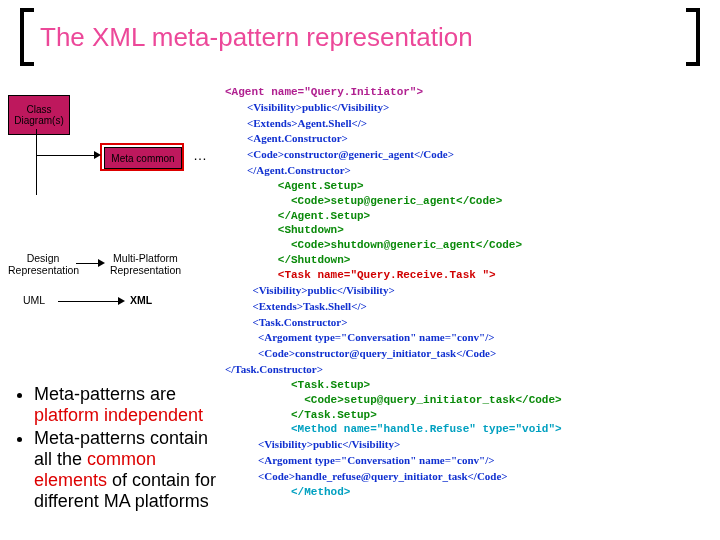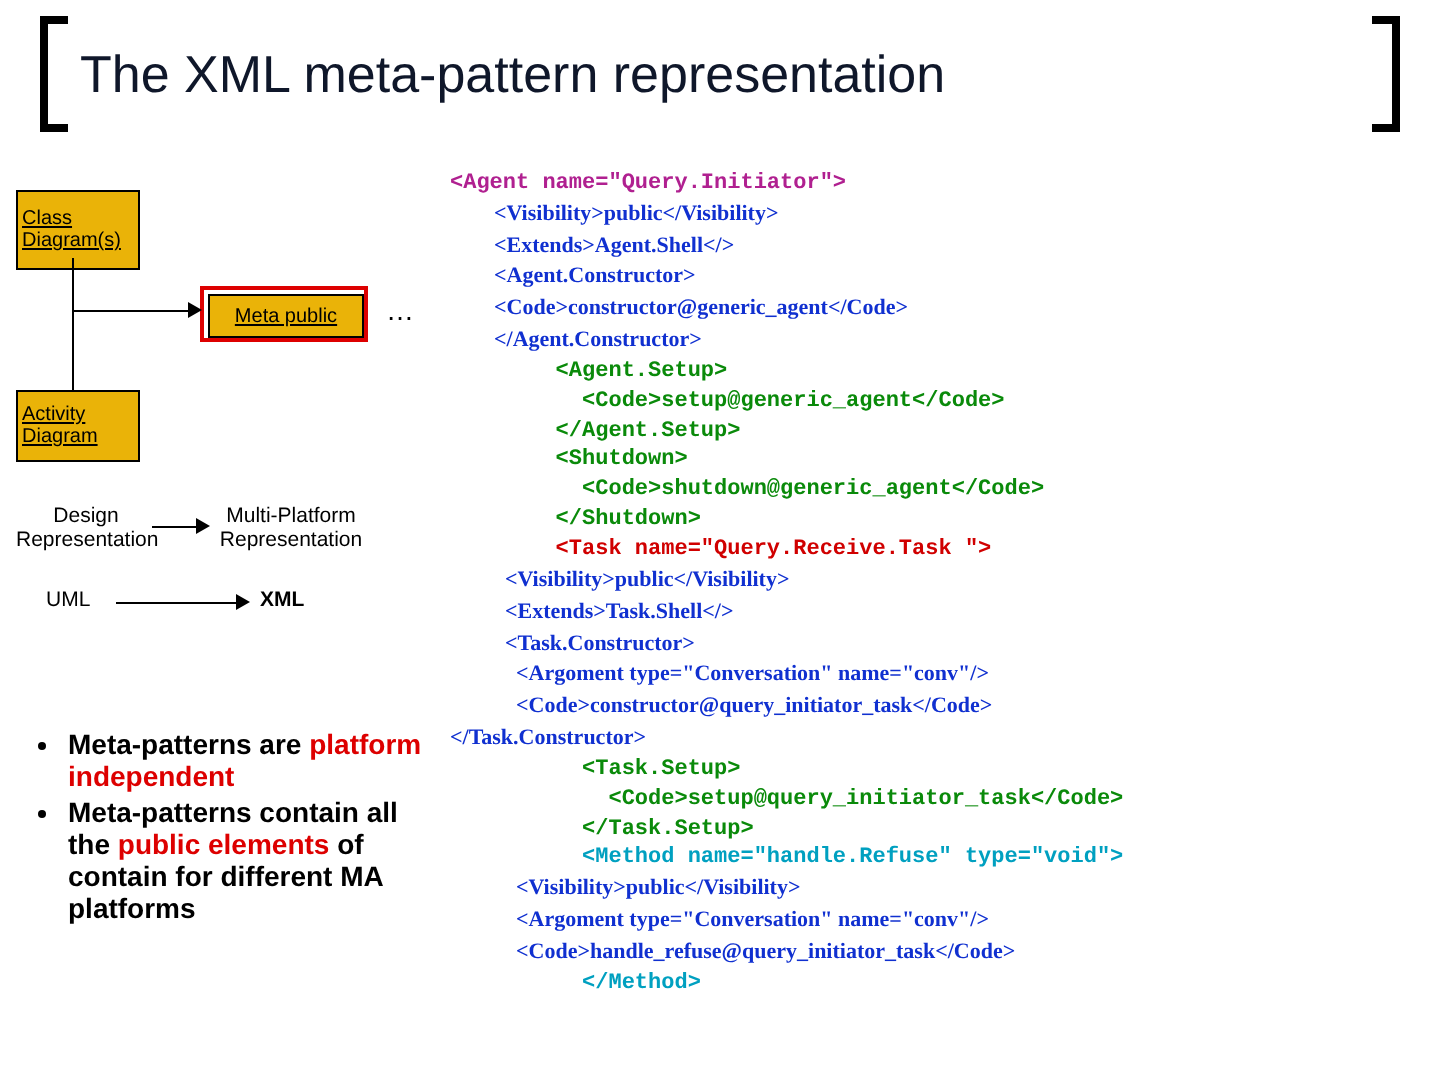--- a/index.html
+++ b/index.html
@@ -32,41 +32,40 @@
     width: 10px;
     height: 50px;
     border-right: 4px solid #000;
     border-top: 4px solid #000;
     border-bottom: 4px solid #000;
     margin-left: auto;
   }
   .title-text {
     font-size: 26px;
     font-weight: normal;
-    color: #0f172a;
+    color: #ec4899;
   }
   .diagram-area {
     position: absolute;
     top: 95px;
     left: 8px;
     width: 210px;
     height: 280px;
   }
   .box {
     position: absolute;
     border: 1px solid #000;
-    background: #eab308;
+    background: #be185d;
     font-size: 10px;
-    text-align: left;
+    text-align: center;
     display: flex;
     align-items: center;
     justify-content: center;
     padding: 2px;
     line-height: 1.1;
-    text-decoration: underline;
   }
   .redbox {
     border: 2px solid #d00;
     position: absolute;
   }
   .dots {
     position: absolute;
     font-size: 14px;
     letter-spacing: 3px;
   }
@@ -76,25 +75,24 @@
     height: 0;
   }
   .label-row {
     position: absolute;
     font-size: 10.5px;
     text-align: center;
     line-height: 1.1;
   }
   .bullets {
     position: absolute;
-    top: 364px;
+    top: 384px;
     left: 20px;
     width: 200px;
-    font-size: 14px;
-    font-weight: bold;
+    font-size: 18px;
   }
   .bullets ul {
     margin: 0;
     padding-left: 14px;
   }
   .bullets li {
     margin-bottom: 2px;
   }
   .red { color: #d00; }
   .xml-block {
@@ -133,24 +131,22 @@
 <div class="title-bar">
   <div class="title-bracket-left"></div>
   <div class="title-text">The XML meta-pattern representation</div>
   <div class="title-bracket-right"></div>
 </div>
 
 <div class="diagram-area">
   <div class="box" style="top:0;left:0;width:56px;height:34px;">Class
 Diagram(s)</div>
   <div class="redbox" style="top:48px;left:92px;width:80px;height:24px;"></div>
-  <div class="box" style="top:52px;left:96px;width:72px;height:16px;">Meta public</div>
+  <div class="box" style="top:52px;left:96px;width:72px;height:16px;">Meta common</div>
   <div class="dots" style="top:52px;left:185px;">…</div>
-  <div class="box" style="top:100px;left:0;width:56px;height:30px;">Activity
-Diagram</div>
 
   <div class="vline" style="top:34px;left:28px;height:66px;"></div>
   <div class="hline" style="top:60px;left:28px;width:60px;"></div>
   <div class="arrow tri-right" style="top:56px;left:86px;"></div>
 
   <div class="label-row" style="top:158px;left:95px;width:85px;">Multi-Platform
 Representation</div>
   <div class="label-row" style="top:158px;left:0;width:70px;">Design
 Representation</div>
   <div class="hline" style="top:168px;left:68px;width:24px;"></div>
@@ -158,21 +154,21 @@
 
   <div class="label-row" style="top:200px;left:15px;text-align:center;">UML</div>
   <div class="label-row" style="top:200px;left:122px;font-weight:bold;">XML</div>
   <div class="hline" style="top:206px;left:50px;width:62px;"></div>
   <div class="arrow tri-right" style="top:202px;left:110px;"></div>
 </div>
 
 <div class="bullets">
   <ul>
     <li><span>Meta-patterns are </span><span class="red">platform independent</span></li>
-    <li><span>Meta-patterns contain all the </span><span class="red">public elements</span><span> of contain for different MA platforms</span></li>
+    <li><span>Meta-patterns contain all the </span><span class="red">common elements</span><span> of contain for different MA platforms</span></li>
   </ul>
 </div>
 
 <div class="xml-block">
 <span class="p">&lt;Agent name="Query.Initiator"&gt;</span>
 <span class="bl">        &lt;Visibility&gt;public&lt;/Visibility&gt;</span>
 <span class="bl">        &lt;Extends&gt;Agent.Shell&lt;/&gt;</span>
 <span class="bl">        &lt;Agent.Constructor&gt;</span>
 <span class="bl">        &lt;Code&gt;constructor@generic_agent&lt;/Code&gt;</span>
 <span class="bl">        &lt;/Agent.Constructor&gt;</span>

